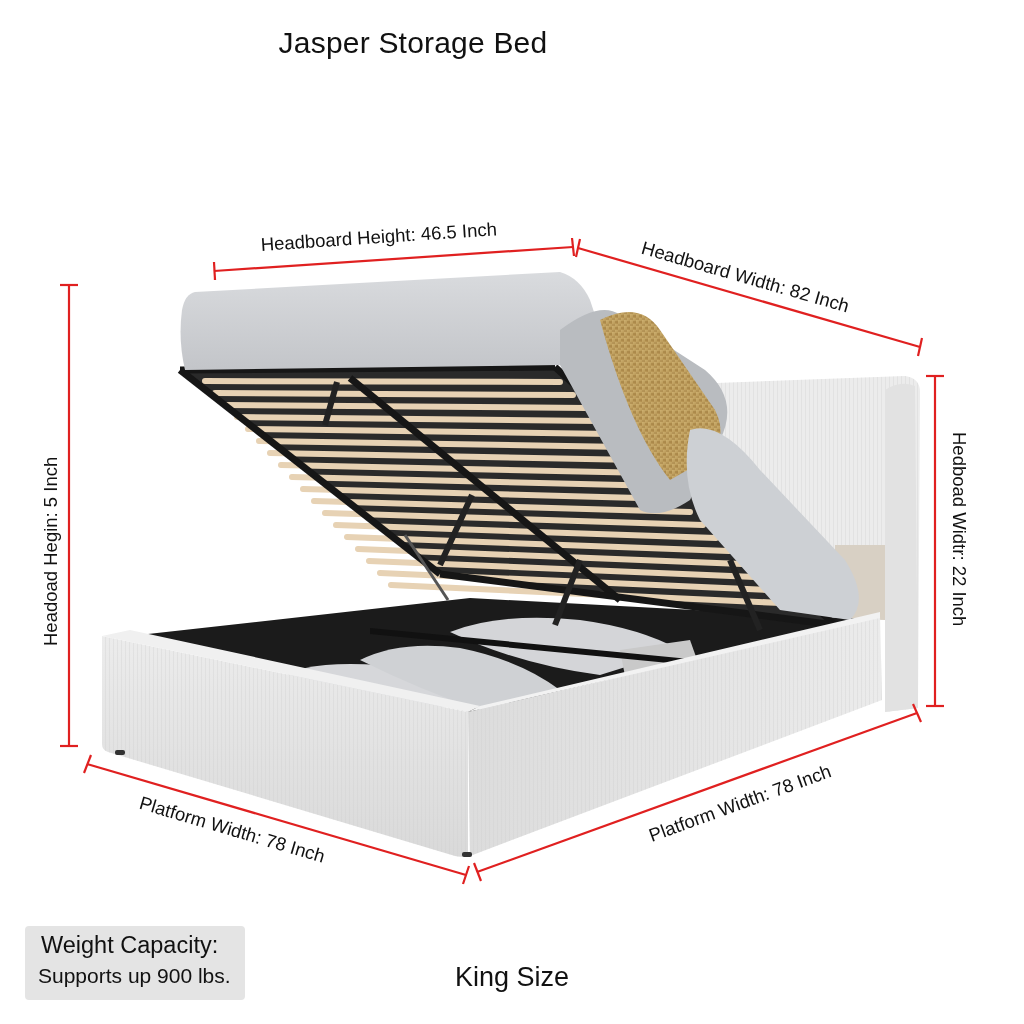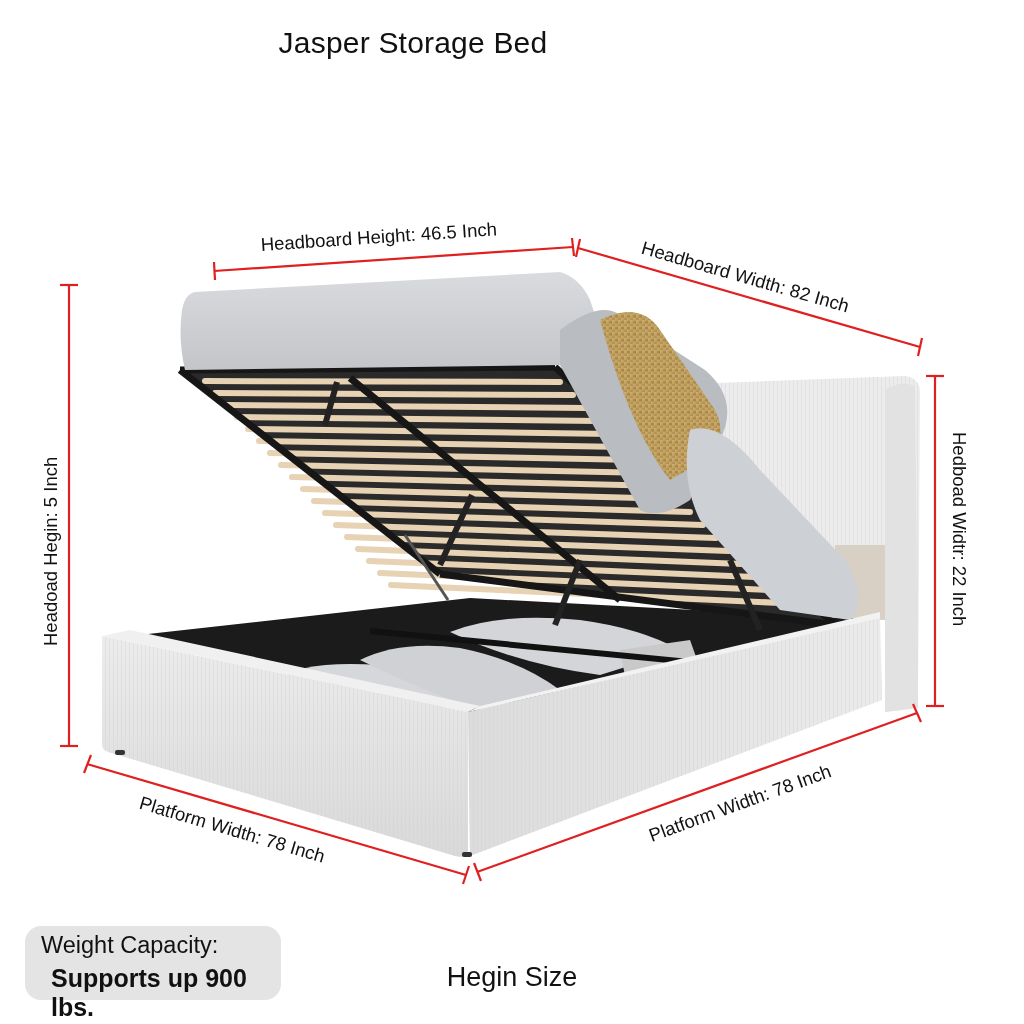--- a/index.html
+++ b/index.html
@@ -2,24 +2,24 @@
 <html><head>
 <meta charset="utf-8">
 <style>
   html, body { margin: 0; padding: 0; background: #ffffff; }
   body { width: 1024px; height: 1024px; position: relative; overflow: hidden;
          font-family: "Liberation Sans", "DejaVu Sans", sans-serif; color: #111; }
   .title { position: absolute; top: 26px; left: 0; width: 826px; text-align: center;
            font-size: 30px; letter-spacing: 0.2px; }
   .scene { position: absolute; left: 0; top: 0; width: 1024px; height: 1024px; }
   .label { position: absolute; font-size: 18.5px; white-space: nowrap; transform-origin: 0 0; color: #111; }
-  .cap-box { position: absolute; left: 25px; top: 926px; width: 256px; height: 74px;
-             background: #e4e4e4; border-radius: 16px; }
+  .cap-box { position: absolute; left: 25px; top: 926px; width: 220px; height: 74px;
+             background: #e4e4e4; border-radius: 4px; }
   .cap-line1 { position: absolute; left: 16px; top: 6px; font-size: 23.5px; }
-  .cap-line2 { position: absolute; left: 26px; top: 38px; font-size: 25px; font-weight: bold; }
+  .cap-line2 { position: absolute; left: 13px; top: 38px; font-size: 21px; }
   .size { position: absolute; top: 962px; left: 0; width: 1024px; text-align: center; font-size: 27px; }
 </style>
 </head>
 <body>
 
 <div class="title">Jasper Storage Bed</div>
 
 <svg class="scene" viewBox="0 0 1024 1024" xmlns="http://www.w3.org/2000/svg">
   <defs>
     <linearGradient id="fabric" x1="0" y1="0" x2="0" y2="1">
@@ -168,13 +168,13 @@
 <div class="label" style="left:40px; top:646px; transform: rotate(-90deg);">Headoad Hegin: 5 Inch</div>
 <div class="label" style="left:970px; top:432px; transform: rotate(90deg);">Hedboad Widtr: 22 Inch</div>
 <div class="label" style="left:143px; top:792px; transform: rotate(16.5deg);">Platform Width: 78 Inch</div>
 <div class="label" style="left:646px; top:826px; transform: rotate(-20deg);">Platform Width: 78 Inch</div>
 
 <div class="cap-box">
   <div class="cap-line1">Weight Capacity:</div>
   <div class="cap-line2">Supports up 900 lbs.</div>
 </div>
 
-<div class="size">Hegin Size</div>
+<div class="size">King Size</div>
 
 </body></html>

